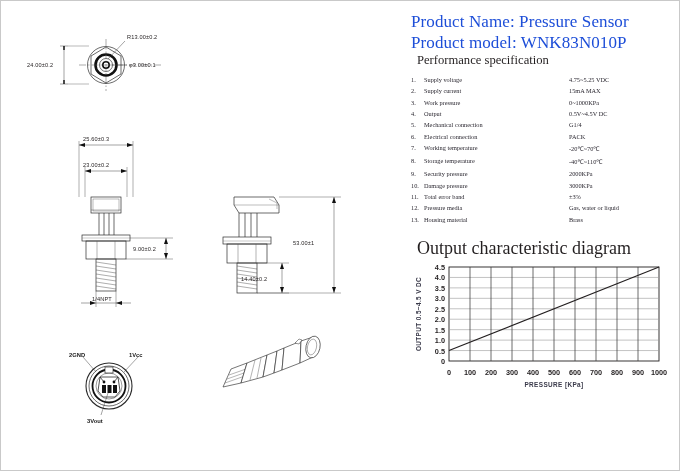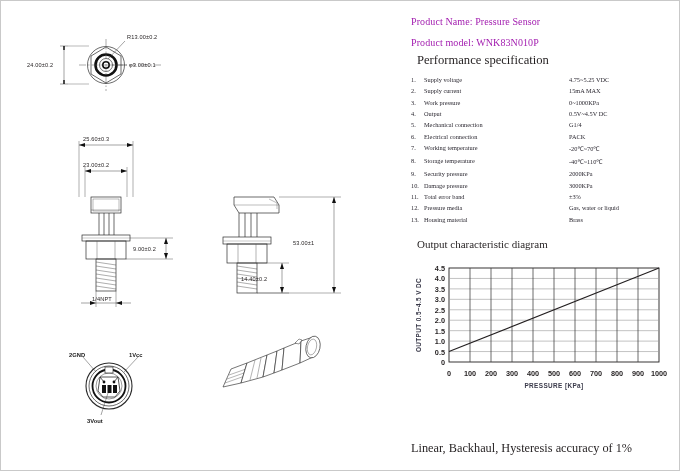--- a/index.html
+++ b/index.html
@@ -32,24 +32,24 @@
 
   
   .specs {
     position: absolute;
     left: 402px; top: 0;
     width: 276px; height: 469px;
     box-sizing: border-box;
     padding: 10px 8px 0 8px;
   }
   .prod-line {
-    font-size: 10px;
+    font-size: 17px;
     letter-spacing: .1px;
     line-height: 21px;
-    color: #a21caf;
+    color: #1d4ed8;
     white-space: nowrap;
   }
   .sec-title {
     font-size: 12.6px;
     margin-bottom: 6px;
     padding-left: 6px;
     color: #231f20;
   }
   table.spec {
     width: 100%;
@@ -65,23 +65,23 @@
   }
   td.num {
     width: 13px;
     text-align: left;
     padding-left: 3px;
   }
   td.lab { width: 145px; }
   td.val { text-align: left; }
 
   .chart-title {
-    font-size: 11px;
+    font-size: 18px;
     margin-top: 13px;
-    margin-bottom: 12px;
+    margin-bottom: 2px;
     padding-left: 6px;
   }
   .chart-wrap {
     position: relative;
     width: 272px;
     height: 128px;
   }
   .chart-wrap svg { display:block; }
 
   .footer-note {
@@ -449,15 +449,14 @@
           <text x="206" y="114">800</text>
           <text x="227" y="114">900</text>
           <text x="248" y="114">1000</text>
         </g>
 
         <text class="axname" x="143" y="126" text-anchor="middle">PRESSURE   [KPa]</text>
         <text class="axname" x="10" y="53" text-anchor="middle" transform="rotate(-90 10 53)">OUTPUT 0.5~4.5 V DC</text>
       </svg>
     </div>
 
-    <div class="footer-note">Linear, Backhaul, Hysteresis accuracy of 1%</div>
   </div>
 </div>
 
 </body></html>

